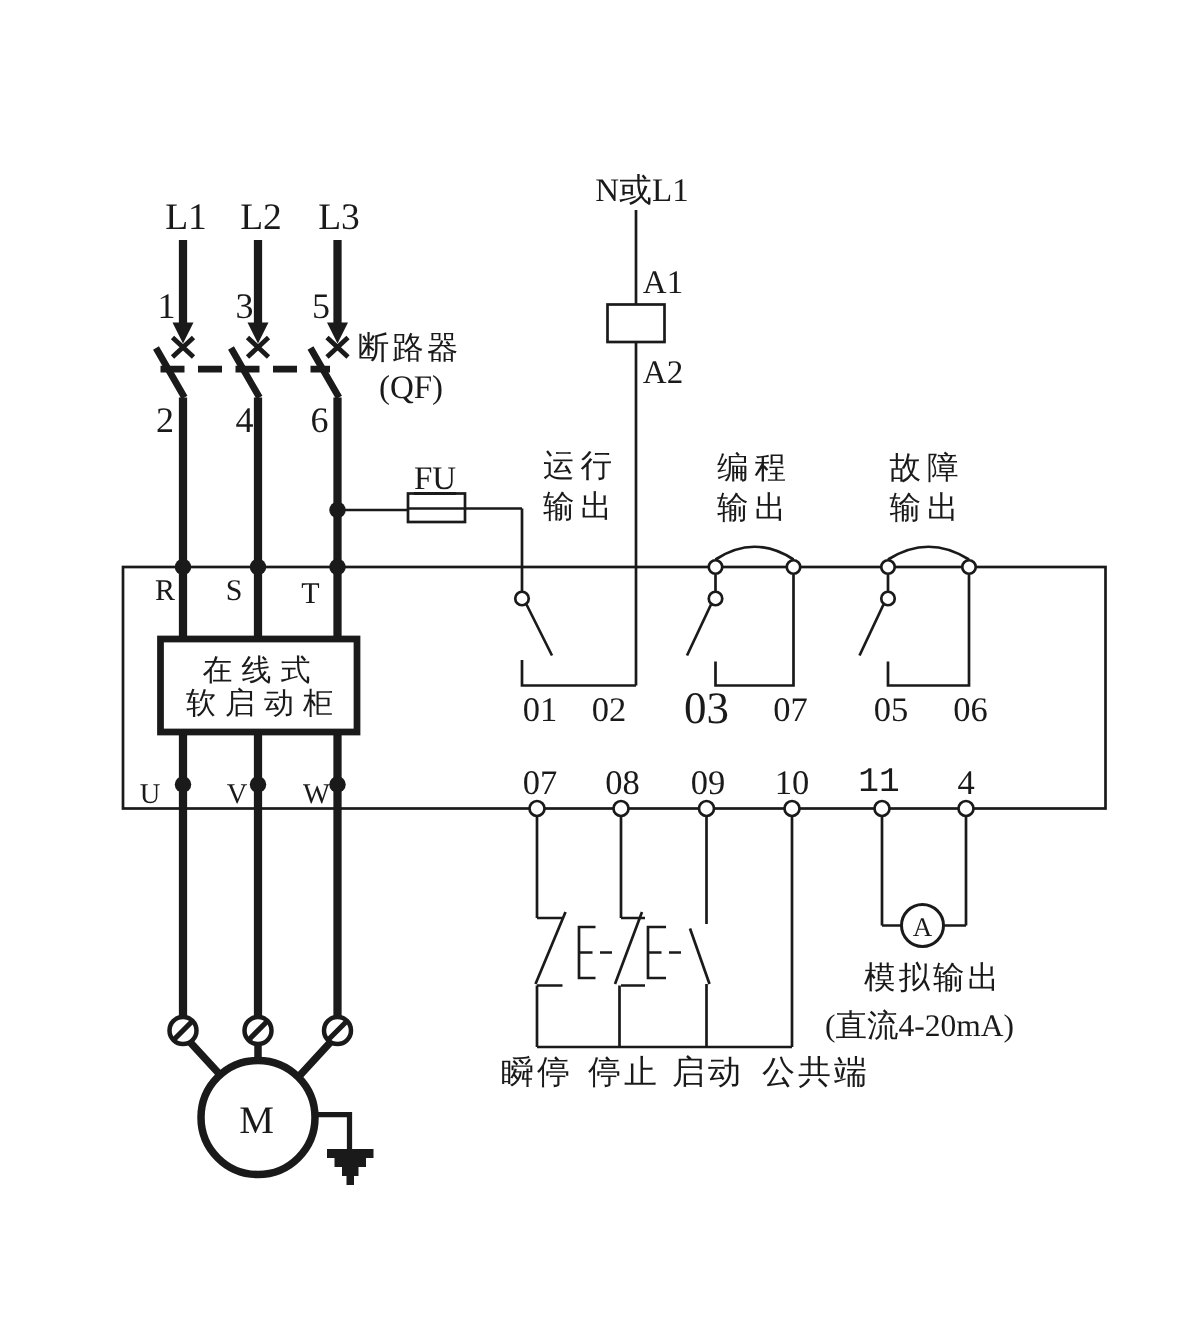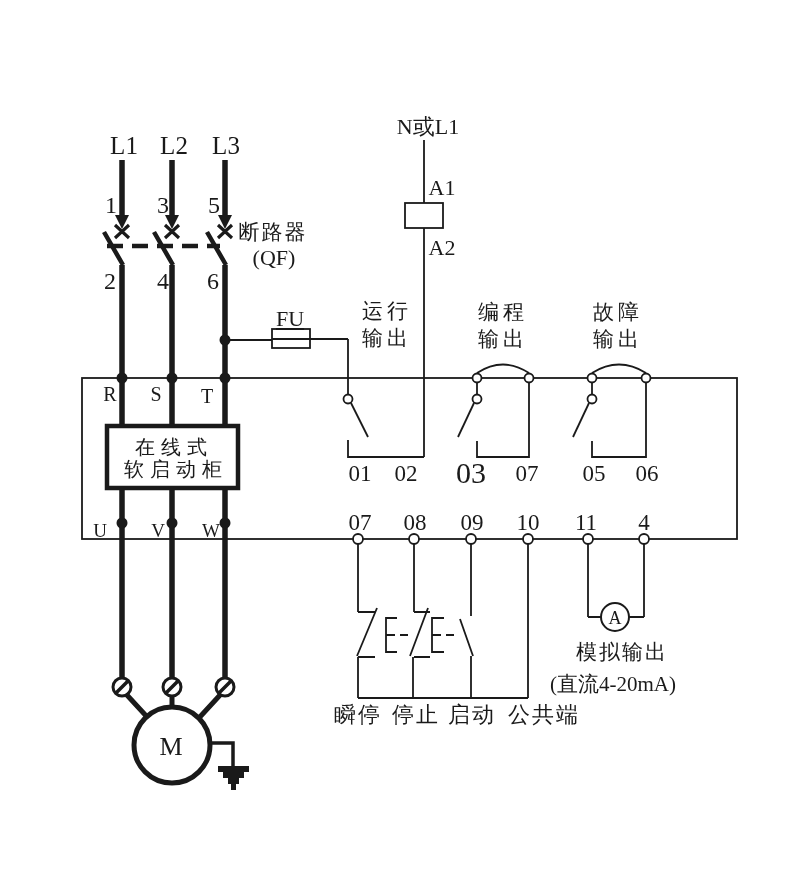--- a/index.html
+++ b/index.html
@@ -192,21 +192,21 @@
   <div class="lbl" style="left:406px;top:473px;font-size:23px;">02</div>
   <div class="lbl" style="left:471px;top:473px;font-size:30px;">03</div>
   <div class="lbl" style="left:527px;top:473px;font-size:23px;">07</div>
   <div class="lbl" style="left:594px;top:473px;font-size:23px;">05</div>
   <div class="lbl" style="left:647px;top:473px;font-size:23px;">06</div>
 
   <div class="lbl" style="left:360px;top:522px;font-size:23px;">07</div>
   <div class="lbl" style="left:415px;top:522px;font-size:23px;">08</div>
   <div class="lbl" style="left:472px;top:522px;font-size:23px;">09</div>
   <div class="lbl" style="left:528px;top:522px;font-size:23px;">10</div>
-  <div class="lbl" style="left:586px;top:522px;font-size:23px;">11</div>
+  <div class="lbl" style="left:586px;top:522px;font-size:23px;font-family:Liberation Mono, monospace;">11</div>
   <div class="lbl" style="left:644px;top:522px;font-size:23px;">4</div>
 
   <div class="lbl" style="left:358px;top:715px;font-size:22px;letter-spacing:2px;">瞬停</div>
   <div class="lbl" style="left:416px;top:715px;font-size:22px;letter-spacing:2px;">停止</div>
   <div class="lbl" style="left:472px;top:715px;font-size:22px;letter-spacing:2px;">启动</div>
   <div class="lbl" style="left:544px;top:715px;font-size:22px;letter-spacing:2px;">公共端</div>
 
   <div class="lbl" style="left:622px;top:652px;font-size:21px;letter-spacing:2px;text-align:center;">模拟输出</div>
   <div class="lbl" style="left:613px;top:684px;font-size:21px;">(直流4-20mA)</div>
 

